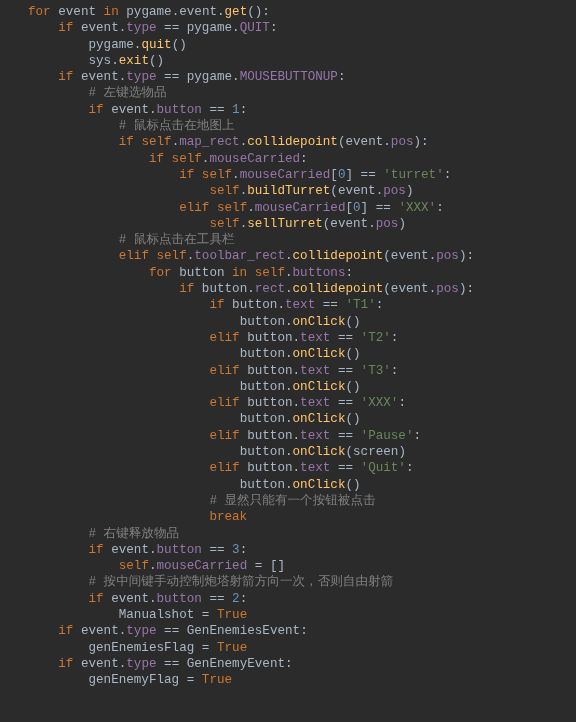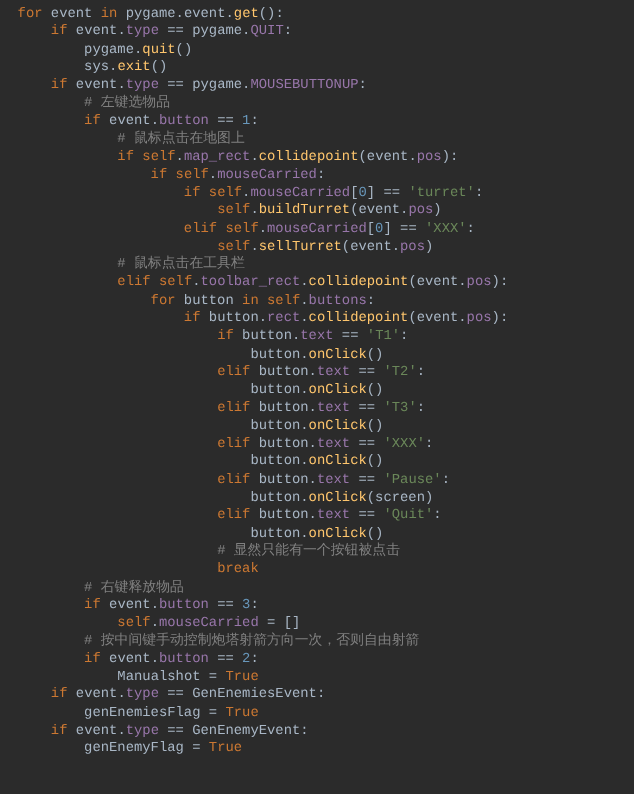--- a/index.html
+++ b/index.html
@@ -5,21 +5,21 @@
   html, body {
     margin: 0;
     padding: 0;
     background: #2b2b2b;
     width: 576px;
     height: 722px;
     overflow: hidden;
   }
   pre {
     margin: 0;
-    padding: 4px 0 0 16px;
+    padding: 4px 0 0 28px;
     font-family: Consolas, "Liberation Mono", Menlo, monospace;
     font-size: 12.6px;
     line-height: 16.3px;
     color: #a9b7c6;
     white-space: pre;
   }
   .kw   { color: #cc7832; }          
   .id   { color: #a9b7c6; }          
   .fn   { color: #ffc66d; }          
   .attr { color: #9876aa; }          

